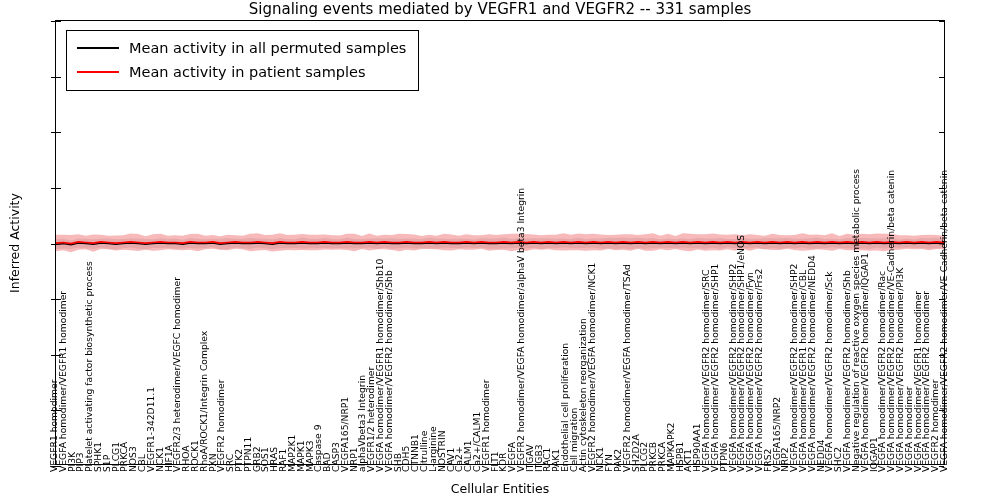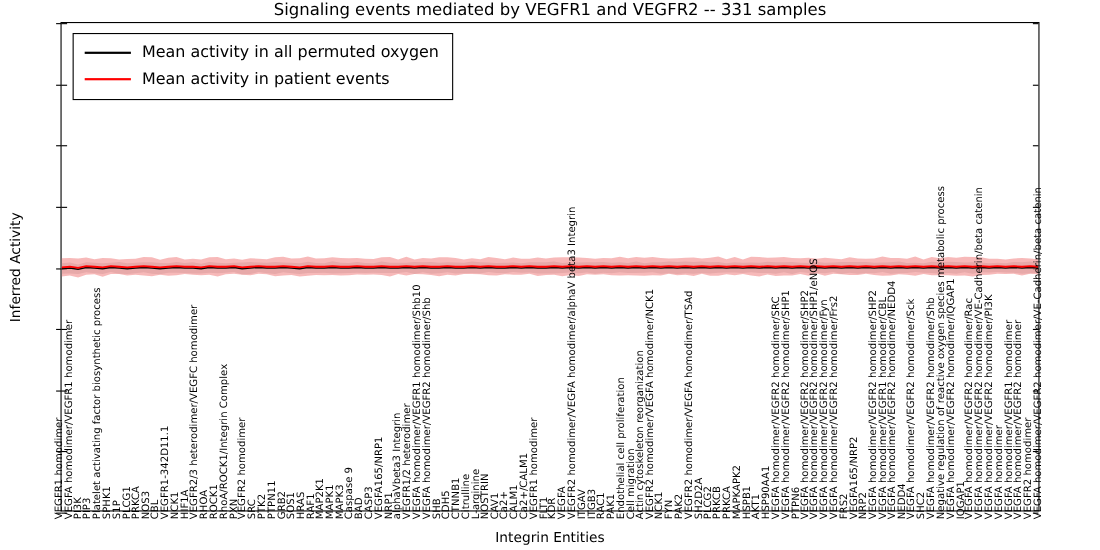--- a/index.html
+++ b/index.html
@@ -157,30 +157,30 @@
     <svg class="band" id="plot-svg" viewBox="0 0 890 445" preserveAspectRatio="none">
         <path d="M0.0 219.3 L7.5 218.7 L15.0 220.4 L22.4 218.5 L29.9 218.8 L37.4 219.3 L44.9 218.8 L52.4 218.2 L59.8 219.2 L67.3 218.9 L74.8 218.5 L82.3 218.4 L89.7 219.1 L97.2 219.3 L104.7 218.2 L112.2 219.1 L119.7 218.5 L127.1 219.8 L134.6 218.1 L142.1 218.8 L149.6 219.2 L157.1 218.8 L164.5 218.7 L172.0 218.1 L179.5 218.7 L187.0 218.8 L194.5 218.1 L201.9 218.6 L209.4 218.8 L216.9 219.2 L224.4 217.9 L231.8 219.0 L239.3 219.2 L246.8 217.5 L254.3 218.8 L261.8 219.1 L269.2 218.1 L276.7 219.0 L284.2 219.2 L291.7 217.8 L299.2 218.9 L306.6 218.9 L314.1 218.8 L321.6 218.2 L329.1 218.5 L336.6 218.2 L344.0 218.8 L351.5 218.5 L359.0 218.6 L366.5 218.9 L373.9 217.8 L381.4 218.5 L388.9 218.7 L396.4 219.1 L403.9 218.8 L411.3 218.7 L418.8 219.4 L426.3 218.3 L433.8 218.5 L441.3 218.5 L448.7 217.6 L456.2 219.0 L463.7 218.3 L471.2 218.7 L478.7 218.3 L486.1 218.3 L493.6 218.2 L501.1 218.8 L508.6 218.5 L516.1 219.1 L523.5 217.8 L531.0 219.2 L538.5 218.5 L546.0 218.4 L553.4 217.7 L560.9 218.1 L568.4 217.6 L575.9 218.2 L583.4 217.8 L590.8 218.5 L598.3 218.1 L605.8 219.4 L613.3 218.4 L620.8 218.9 L628.2 218.6 L635.7 218.9 L643.2 217.9 L650.7 218.4 L658.2 218.5 L665.6 218.1 L673.1 218.9 L680.6 218.9 L688.1 218.1 L695.5 218.8 L703.0 218.7 L710.5 218.1 L718.0 218.2 L725.5 218.2 L732.9 218.1 L740.4 218.8 L747.9 218.7 L755.4 218.3 L762.9 217.6 L770.3 219.1 L777.8 218.8 L785.3 219.2 L792.8 217.9 L800.3 218.5 L807.7 218.0 L815.2 218.2 L822.7 218.6 L830.2 218.3 L837.6 218.6 L845.1 219.4 L852.6 218.8 L860.1 219.4 L867.6 218.1 L875.0 218.3 L882.5 217.7 L890.0 219.2 L890.0 228.0 L882.5 228.4 L875.0 228.9 L867.6 228.0 L860.1 227.8 L852.6 227.4 L845.1 227.8 L837.6 227.5 L830.2 228.9 L822.7 227.6 L815.2 229.0 L807.7 228.2 L800.3 228.8 L792.8 228.2 L785.3 228.0 L777.8 227.3 L770.3 228.2 L762.9 228.5 L755.4 228.9 L747.9 227.4 L740.4 228.4 L732.9 228.1 L725.5 229.0 L718.0 227.9 L710.5 229.2 L703.0 227.4 L695.5 228.4 L688.1 228.0 L680.6 228.3 L673.1 227.3 L665.6 229.1 L658.2 227.6 L650.7 228.8 L643.2 228.2 L635.7 228.3 L628.2 227.5 L620.8 228.3 L613.3 227.7 L605.8 227.8 L598.3 228.0 L590.8 228.7 L583.4 228.3 L575.9 229.0 L568.4 228.5 L560.9 229.1 L553.4 228.4 L546.0 228.9 L538.5 227.6 L531.0 228.0 L523.5 228.3 L516.1 228.1 L508.6 227.6 L501.1 228.4 L493.6 227.9 L486.1 229.0 L478.7 227.8 L471.2 228.5 L463.7 227.8 L456.2 228.2 L448.7 228.6 L441.3 228.7 L433.8 228.7 L426.3 227.8 L418.8 227.9 L411.3 227.4 L403.9 228.4 L396.4 228.1 L388.9 227.4 L381.4 228.7 L373.9 228.3 L366.5 228.4 L359.0 228.6 L351.5 227.6 L344.0 228.4 L336.6 229.0 L329.1 227.6 L321.6 229.1 L314.1 227.4 L306.6 228.3 L299.2 228.3 L291.7 228.3 L284.2 228.0 L276.7 228.3 L269.2 228.0 L261.8 228.1 L254.3 228.4 L246.8 228.6 L239.3 228.0 L231.8 228.2 L224.4 228.2 L216.9 229.1 L209.4 228.4 L201.9 227.5 L194.5 229.1 L187.0 228.4 L179.5 227.4 L172.0 229.1 L164.5 229.6 L157.1 227.3 L149.6 228.0 L142.1 228.5 L134.6 228.0 L127.1 228.6 L119.7 228.7 L112.2 228.1 L104.7 227.9 L97.2 227.9 L89.7 229.3 L82.3 228.9 L74.8 227.6 L67.3 228.4 L59.8 229.2 L52.4 229.0 L44.9 227.4 L37.4 229.1 L29.9 228.4 L22.4 227.6 L15.0 229.1 L7.5 228.6 L0.0 229.0 Z" fill="#b0b0b0" fill-opacity="0.45" stroke="none"></path>
         <path d="M0.0 214.8 L7.5 214.6 L15.0 215.0 L22.4 214.1 L29.9 215.6 L37.4 214.4 L44.9 214.8 L52.4 215.8 L59.8 215.5 L67.3 215.2 L74.8 213.5 L82.3 213.9 L89.7 216.2 L97.2 214.2 L104.7 213.7 L112.2 215.8 L119.7 215.1 L127.1 215.8 L134.6 213.9 L142.1 213.7 L149.6 215.7 L157.1 215.0 L164.5 216.2 L172.0 214.8 L179.5 215.1 L187.0 215.7 L194.5 213.8 L201.9 213.3 L209.4 215.0 L216.9 214.7 L224.4 213.2 L231.8 214.9 L239.3 214.7 L246.8 213.9 L254.3 214.6 L261.8 214.7 L269.2 214.4 L276.7 215.2 L284.2 215.4 L291.7 213.8 L299.2 213.7 L306.6 215.9 L314.1 213.4 L321.6 215.8 L329.1 214.6 L336.6 215.0 L344.0 213.8 L351.5 213.9 L359.0 214.4 L366.5 215.9 L373.9 214.8 L381.4 215.7 L388.9 213.6 L396.4 214.4 L403.9 215.7 L411.3 214.1 L418.8 215.3 L426.3 215.1 L433.8 214.1 L441.3 214.9 L448.7 214.1 L456.2 213.8 L463.7 213.8 L471.2 214.0 L478.7 214.5 L486.1 215.1 L493.6 214.6 L501.1 214.7 L508.6 213.3 L516.1 214.8 L523.5 213.5 L531.0 214.3 L538.5 213.7 L546.0 214.4 L553.4 214.9 L560.9 214.8 L568.4 214.2 L575.9 214.1 L583.4 215.0 L590.8 214.3 L598.3 213.2 L605.8 215.6 L613.3 213.7 L620.8 215.9 L628.2 213.3 L635.7 213.7 L643.2 214.3 L650.7 214.1 L658.2 213.5 L665.6 214.4 L673.1 214.7 L680.6 214.2 L688.1 215.2 L695.5 214.2 L703.0 215.0 L710.5 215.7 L718.0 213.8 L725.5 215.0 L732.9 215.1 L740.4 215.0 L747.9 213.1 L755.4 214.6 L762.9 214.5 L770.3 215.2 L777.8 213.2 L785.3 215.9 L792.8 213.7 L800.3 214.7 L807.7 213.7 L815.2 214.2 L822.7 213.4 L830.2 213.7 L837.6 213.8 L845.1 215.3 L852.6 215.1 L860.1 215.8 L867.6 214.9 L875.0 214.6 L882.5 214.9 L890.0 215.7 L890.0 229.3 L882.5 229.0 L875.0 230.4 L867.6 229.0 L860.1 229.2 L852.6 228.8 L845.1 229.7 L837.6 230.1 L830.2 231.3 L822.7 230.5 L815.2 230.8 L807.7 230.2 L800.3 230.3 L792.8 230.2 L785.3 229.1 L777.8 230.7 L770.3 229.8 L762.9 229.4 L755.4 230.4 L747.9 230.8 L740.4 230.0 L732.9 228.8 L725.5 230.0 L718.0 230.1 L710.5 229.3 L703.0 228.8 L695.5 230.8 L688.1 228.7 L680.6 230.8 L673.1 229.2 L665.6 230.6 L658.2 230.4 L650.7 230.9 L643.2 229.6 L635.7 231.3 L628.2 230.6 L620.8 229.1 L613.3 230.2 L605.8 229.4 L598.3 230.7 L590.8 230.7 L583.4 228.9 L575.9 230.9 L568.4 229.7 L560.9 230.2 L553.4 229.0 L546.0 230.6 L538.5 230.2 L531.0 230.7 L523.5 230.4 L516.1 230.2 L508.6 230.6 L501.1 230.3 L493.6 229.3 L486.1 229.9 L478.7 229.4 L471.2 231.0 L463.7 230.1 L456.2 231.2 L448.7 229.8 L441.3 230.1 L433.8 230.9 L426.3 228.8 L418.8 229.7 L411.3 229.7 L403.9 229.3 L396.4 230.6 L388.9 230.2 L381.4 229.3 L373.9 229.1 L366.5 229.1 L359.0 230.6 L351.5 229.9 L344.0 231.2 L336.6 230.0 L329.1 229.3 L321.6 229.2 L314.1 230.5 L306.6 229.1 L299.2 231.3 L291.7 230.1 L284.2 229.6 L276.7 229.8 L269.2 229.5 L261.8 230.3 L254.3 230.4 L246.8 230.0 L239.3 230.3 L231.8 230.1 L224.4 230.7 L216.9 231.5 L209.4 230.0 L201.9 230.6 L194.5 231.2 L187.0 229.3 L179.5 228.8 L172.0 230.2 L164.5 229.9 L157.1 228.9 L149.6 229.3 L142.1 231.3 L134.6 229.9 L127.1 230.3 L119.7 229.9 L112.2 229.2 L104.7 230.2 L97.2 230.8 L89.7 229.9 L82.3 231.1 L74.8 230.4 L67.3 229.8 L59.8 230.6 L52.4 229.2 L44.9 229.1 L37.4 231.7 L29.9 229.4 L22.4 229.8 L15.0 232.3 L7.5 230.4 L0.0 231.3 Z" fill="#f08080" fill-opacity="0.55" stroke="none"></path>
         <path d="M0.0 224.2 L7.5 223.6 L15.0 224.7 L22.4 223.1 L29.9 223.6 L37.4 224.2 L44.9 223.1 L52.4 223.6 L59.8 224.2 L67.3 223.6 L74.8 223.1 L82.3 223.6 L89.7 224.2 L97.2 223.6 L104.7 223.1 L112.2 223.6 L119.7 223.6 L127.1 224.2 L134.6 223.1 L142.1 223.6 L149.6 223.6 L157.1 223.1 L164.5 224.2 L172.0 223.6 L179.5 223.1 L187.0 223.6 L194.5 223.6 L201.9 223.1 L209.4 223.6 L216.9 224.2 L224.4 223.1 L231.8 223.6 L239.3 223.6 L246.8 223.1 L254.3 223.6 L261.8 223.6 L269.2 223.1 L276.7 223.6 L284.2 223.6 L291.7 223.1 L299.2 223.6 L306.6 223.6 L314.1 223.1 L321.6 223.6 L329.1 223.1 L336.6 223.6 L344.0 223.6 L351.5 223.1 L359.0 223.6 L366.5 223.6 L373.9 223.1 L381.4 223.6 L388.9 223.1 L396.4 223.6 L403.9 223.6 L411.3 223.1 L418.8 223.6 L426.3 223.1 L433.8 223.6 L441.3 223.6 L448.7 223.1 L456.2 223.6 L463.7 223.1 L471.2 223.6 L478.7 223.1 L486.1 223.6 L493.6 223.1 L501.1 223.6 L508.6 223.1 L516.1 223.6 L523.5 223.1 L531.0 223.6 L538.5 223.1 L546.0 223.6 L553.4 223.1 L560.9 223.6 L568.4 223.1 L575.9 223.6 L583.4 223.1 L590.8 223.6 L598.3 223.1 L605.8 223.6 L613.3 223.1 L620.8 223.6 L628.2 223.1 L635.7 223.6 L643.2 223.1 L650.7 223.6 L658.2 223.1 L665.6 223.6 L673.1 223.1 L680.6 223.6 L688.1 223.1 L695.5 223.6 L703.0 223.1 L710.5 223.6 L718.0 223.1 L725.5 223.6 L732.9 223.1 L740.4 223.6 L747.9 223.1 L755.4 223.6 L762.9 223.1 L770.3 223.6 L777.8 223.1 L785.3 223.6 L792.8 223.1 L800.3 223.6 L807.7 223.1 L815.2 223.6 L822.7 223.1 L830.2 223.6 L837.6 223.1 L845.1 223.6 L852.6 223.1 L860.1 223.6 L867.6 223.1 L875.0 223.6 L882.5 223.1 L890.0 223.6 " fill="none" stroke="#000000" stroke-width="1.4" vector-effect="non-scaling-stroke"></path>
         <path d="M0.0 223.1 L7.5 222.5 L15.0 223.6 L22.4 221.9 L29.9 222.5 L37.4 223.1 L44.9 221.9 L52.4 222.5 L59.8 223.1 L67.3 222.5 L74.8 221.9 L82.3 222.5 L89.7 223.1 L97.2 222.5 L104.7 221.9 L112.2 222.5 L119.7 222.5 L127.1 223.1 L134.6 221.9 L142.1 222.5 L149.6 222.5 L157.1 221.9 L164.5 223.1 L172.0 222.5 L179.5 221.9 L187.0 222.5 L194.5 222.5 L201.9 221.9 L209.4 222.5 L216.9 223.1 L224.4 221.9 L231.8 222.5 L239.3 222.5 L246.8 221.9 L254.3 222.5 L261.8 222.5 L269.2 221.9 L276.7 222.5 L284.2 222.5 L291.7 221.9 L299.2 222.5 L306.6 222.5 L314.1 221.9 L321.6 222.5 L329.1 221.9 L336.6 222.5 L344.0 222.5 L351.5 221.9 L359.0 222.5 L366.5 222.5 L373.9 221.9 L381.4 222.5 L388.9 221.9 L396.4 222.5 L403.9 222.5 L411.3 221.9 L418.8 222.5 L426.3 221.9 L433.8 222.5 L441.3 222.5 L448.7 221.9 L456.2 222.5 L463.7 221.9 L471.2 222.5 L478.7 221.9 L486.1 222.5 L493.6 221.9 L501.1 222.5 L508.6 221.9 L516.1 222.5 L523.5 221.9 L531.0 222.5 L538.5 221.9 L546.0 222.5 L553.4 221.9 L560.9 222.5 L568.4 221.9 L575.9 222.5 L583.4 221.9 L590.8 222.5 L598.3 221.9 L605.8 222.5 L613.3 221.9 L620.8 222.5 L628.2 221.9 L635.7 222.5 L643.2 221.9 L650.7 222.5 L658.2 221.9 L665.6 222.5 L673.1 221.9 L680.6 222.5 L688.1 221.9 L695.5 222.5 L703.0 221.9 L710.5 222.5 L718.0 221.9 L725.5 222.5 L732.9 221.9 L740.4 222.5 L747.9 221.9 L755.4 222.5 L762.9 221.9 L770.3 222.5 L777.8 221.9 L785.3 222.5 L792.8 221.9 L800.3 222.5 L807.7 221.9 L815.2 222.5 L822.7 221.9 L830.2 222.5 L837.6 221.9 L845.1 222.5 L852.6 221.9 L860.1 222.5 L867.6 221.9 L875.0 222.5 L882.5 221.9 L890.0 222.5 " fill="none" stroke="#ff0000" stroke-width="1.6" vector-effect="non-scaling-stroke"></path>
       </svg>
 
     <div class="legend">
       <div class="legend-row">
         <span class="legend-line"></span>
-        <span class="legend-text">Mean activity in all permuted oxygen</span>
+        <span class="legend-text">Mean activity in all permuted samples</span>
       </div>
       <div class="legend-row">
         <span class="legend-line red"></span>
-        <span class="legend-text">Mean activity in patient events</span>
+        <span class="legend-text">Mean activity in patient samples</span>
       </div>
     </div>
 
     <div class="ylabel-axis">Inferred Activity</div>
-    <div class="xlabel-axis">Integrin Entities</div>
+    <div class="xlabel-axis">Cellular Entities</div>
   </div>
 
   <div class="xticklabels" id="xtl">
       <div class="xtl" style="left: 3px; top: 443px;">VEGFR1 homodimer</div>
       <div class="xtl" style="left: 11.8119px; top: 443px;">VEGFA homodimer/VEGFR1 homodimer</div>
       <div class="xtl" style="left: 20.6238px; top: 443px;">PI3K</div>
       <div class="xtl" style="left: 29.4356px; top: 443px;">PIP3</div>
       <div class="xtl" style="left: 38.2475px; top: 443px;">Platelet activating factor biosynthetic process</div>
       <div class="xtl" style="left: 47.0594px; top: 443px;">SPHK1</div>
       <div class="xtl" style="left: 55.8713px; top: 443px;">S1P</div>

